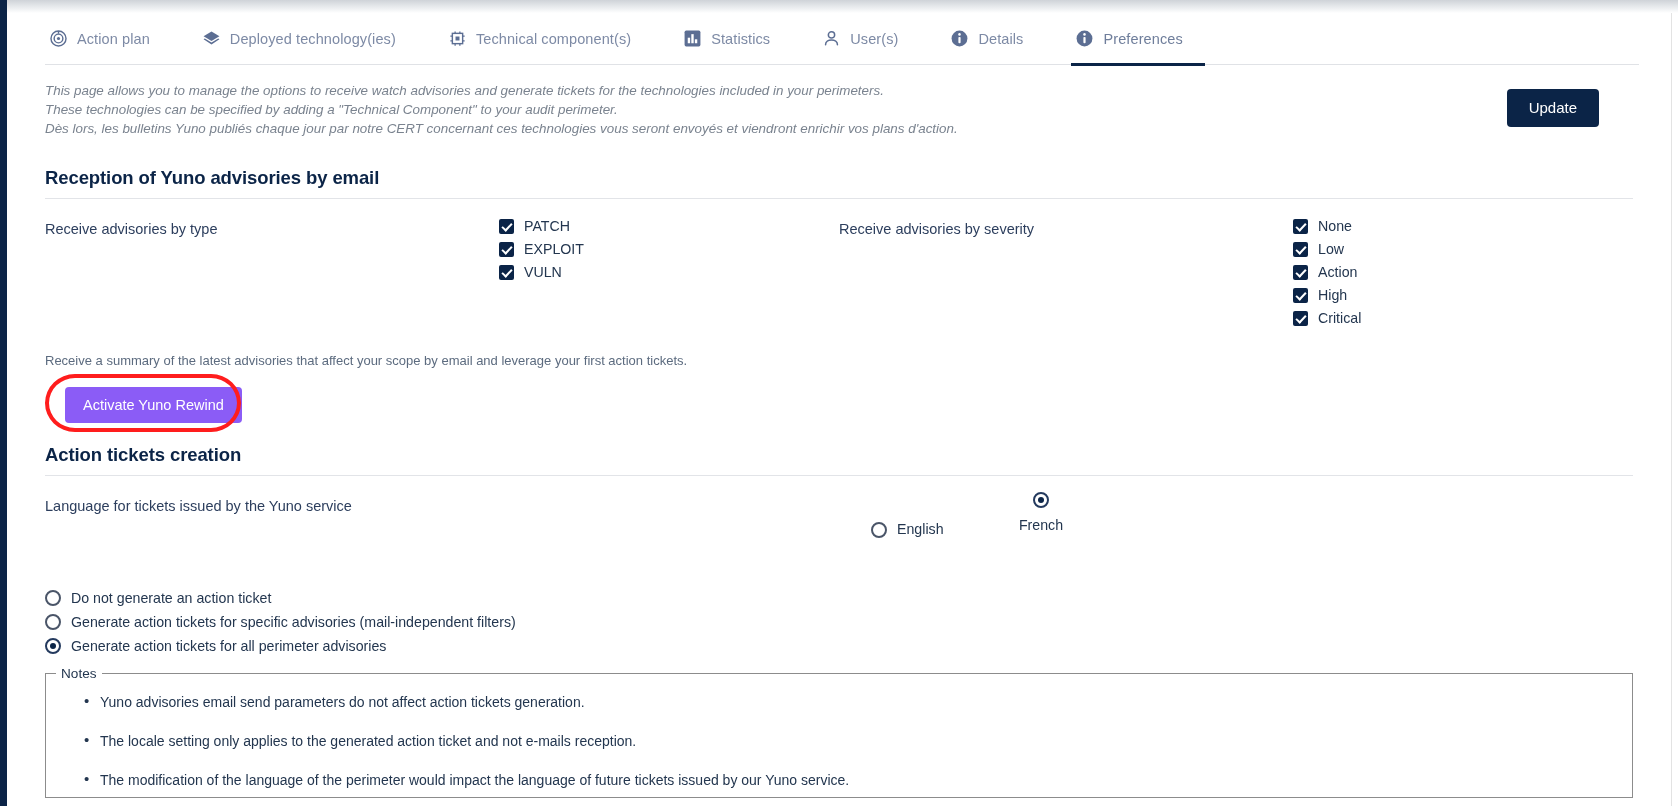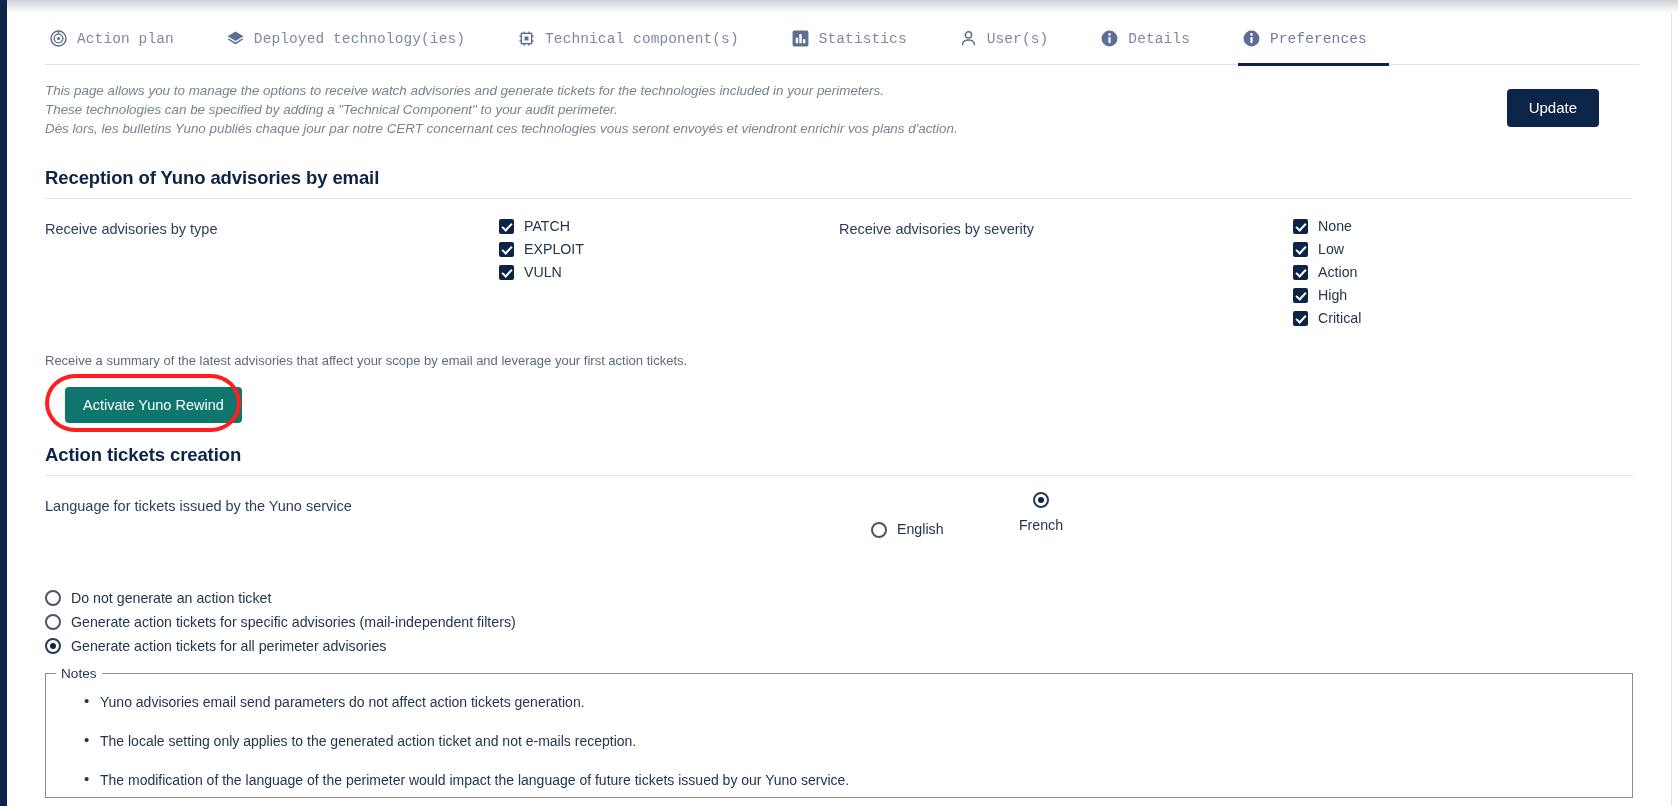--- a/index.html
+++ b/index.html
@@ -64,21 +64,20 @@
     align-items: center;
     gap: 9px;
     height: 52px;
     padding: 0 22px 0 4px;
     margin-right: 26px;
     cursor: pointer;
     position: relative;
     color: #7d8aa5;
     font-size: 14.5px;
     white-space: nowrap;
-    font-family: Liberation Mono, monospace;
   }
   .tab:last-child { margin-right: 0; }
   .tab .tab-label { letter-spacing: .1px; }
   .tab.active { color: #6f7e9b; }
   .tab.active::after {
     content: "";
     position: absolute;
     left: 0; right: 0; bottom: -1px;
     height: 3px;
     background: #0b2447;
@@ -216,21 +215,21 @@
   }
   .rewind-btn-holder {
     position: relative;
     margin-top: 14px;
     width: 196px;
     height: 44px;
   }
   .rewind-btn {
     position: absolute;
     left: 20px; top: 5px;
-    background: #0f766e;
+    background: #8b5cf6;
     color: #ffffff;
     border: none;
     border-radius: 4px;
     font-size: 14.5px;
     font-family: "Liberation Sans", sans-serif;
     padding: 10px 18px;
     cursor: pointer;
     white-space: nowrap;
   }
   .highlight-ellipse {

